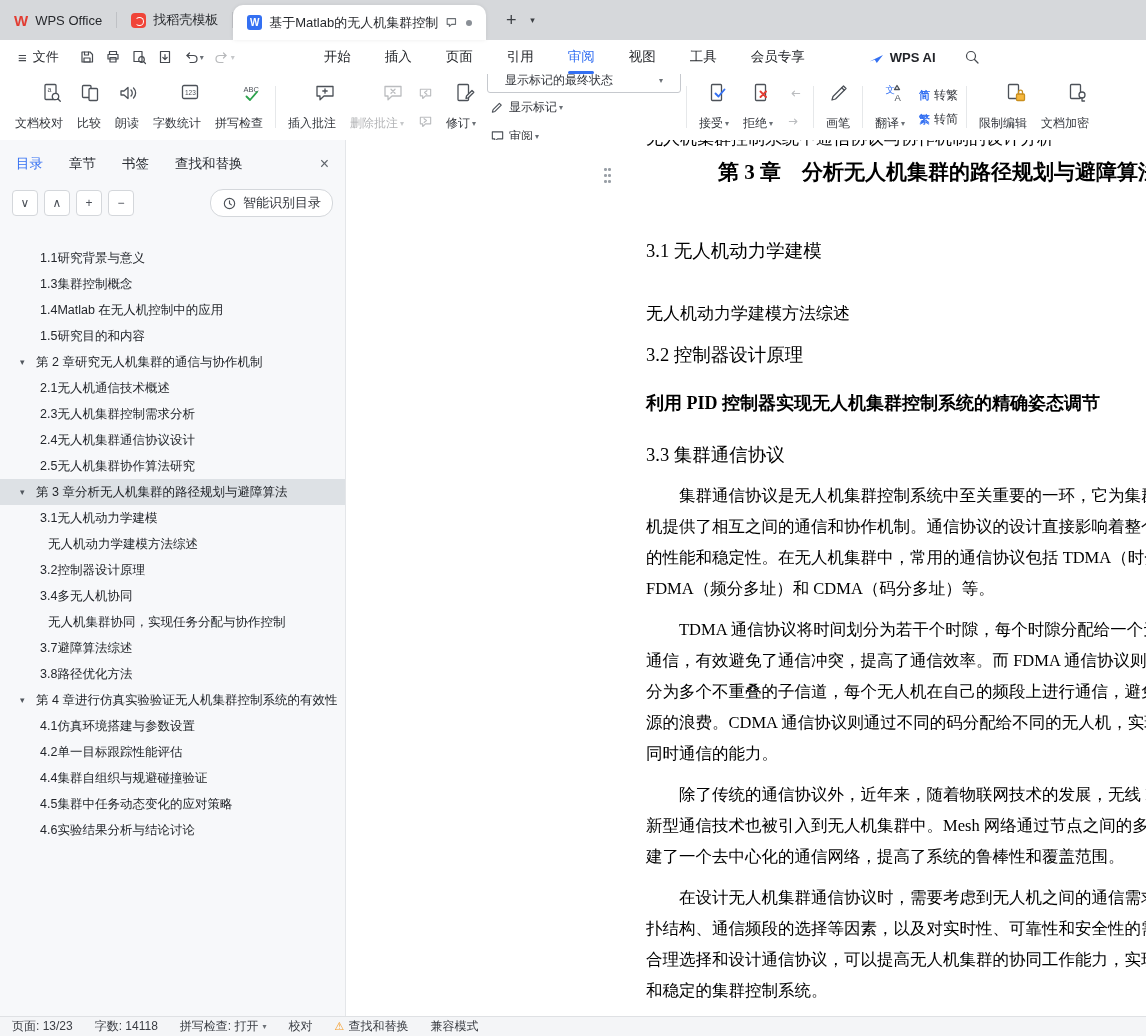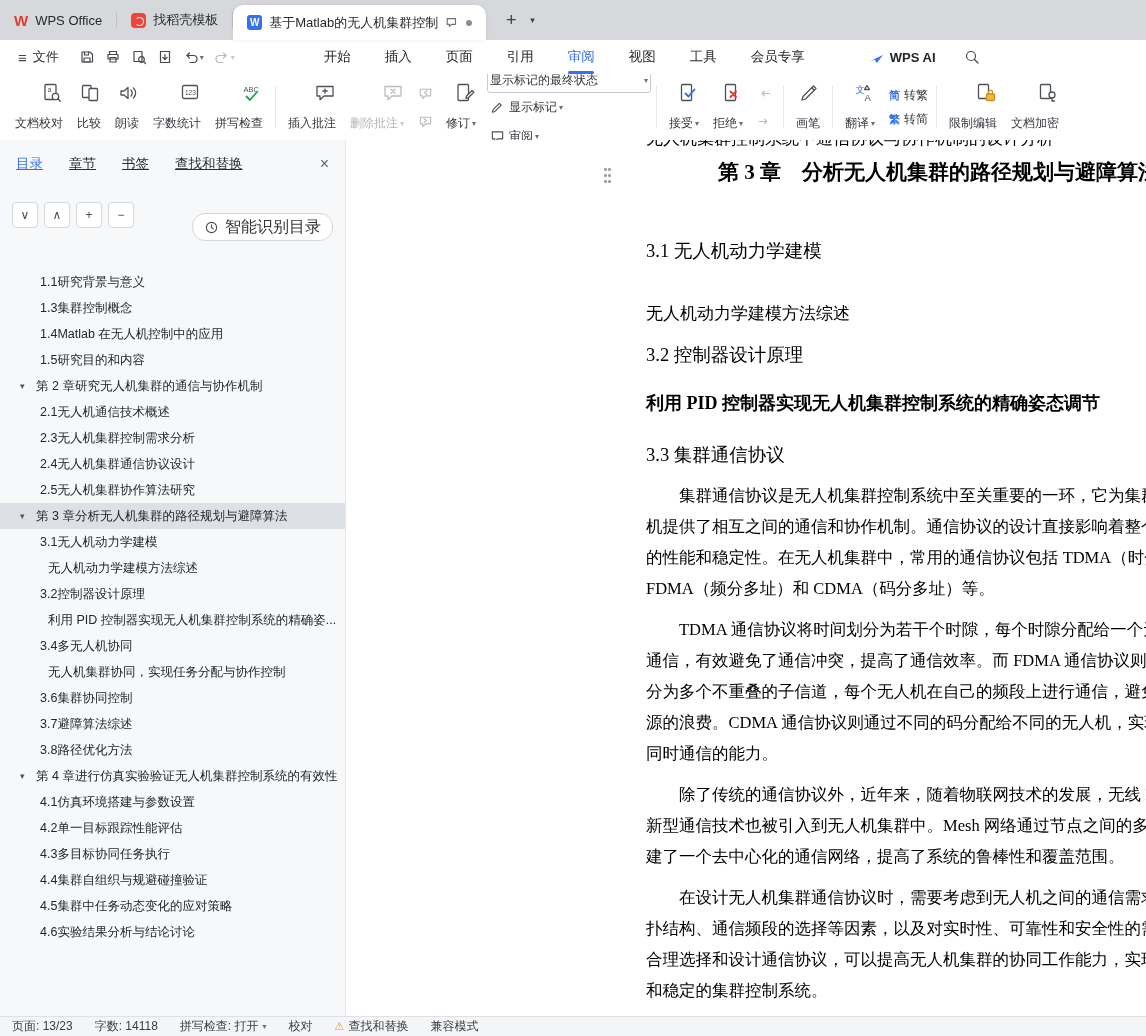--- a/index.html
+++ b/index.html
@@ -42,36 +42,36 @@
   .rbtn{display:flex;flex-direction:column;align-items:flex-end;justify-content:center;gap:11px;padding:2px 7px;border-radius:4px;height:56px;flex:0 0 auto;}
   .rbtn .lbl,.row-btn .lbl{font-size:12px;color:#33363c;display:flex;align-items:center;gap:2px;}
   .caret{font-size:8px;color:#6b7076;}
   .rbtn.disabled,.mini-btn.disabled{opacity:.38;}
   .ic{width:22px;height:22px;fill:none;stroke:#4c5158;stroke-width:1.3;stroke-linejoin:round;stroke-linecap:round;}
   .ic text{stroke:none;fill:#4c5158;font-family:"Liberation Sans",sans-serif;}
   .icm{width:15px;height:15px;fill:none;stroke:#4c5158;stroke-width:1.2;stroke-linejoin:round;stroke-linecap:round;}
   .mini-col{display:flex;flex-direction:column;gap:4px;justify-content:center;margin:0 2px;flex:0 0 auto;}
   .mini-btn{width:24px;height:24px;display:flex;align-items:center;justify-content:center;border-radius:3px;}
   .sel-col{display:flex;flex-direction:column;gap:5px;justify-content:center;margin-left:4px;flex:0 0 auto;}
-  .select{width:158px;height:22px;border:1px solid #c6c9ce;border-radius:3px;background:#fff;display:flex;align-items:center;justify-content:space-between;padding:0 2px;font-size:12px;color:#33363c;}
+  .select{width:158px;height:22px;border:1px solid #c6c9ce;border-radius:3px;background:#fff;display:flex;align-items:center;justify-content:space-between;padding:0 17px;font-size:12px;color:#33363c;}
   .sel-row{display:flex;gap:10px;flex-direction:column;}
   .row-btn{display:flex;align-items:center;gap:4px;font-size:12px;color:#33363c;padding:1px 3px;border-radius:3px;}
   .tagzh{color:#3470f2;font-size:11px;font-weight:bold;}
 
   
   .main{position:absolute;top:140px;left:0;width:1146px;bottom:20px;display:flex;}
   .sidebar{width:345px;flex:0 0 345px;background:#f7f8fa;border-right:1px solid #e4e6e9;display:flex;flex-direction:column;overflow:hidden;}
   .side-tabs{display:flex;align-items:center;padding:15px 16px 8px 16px;}
   .tabwrap{display:flex;gap:26px;}
-  .side-tab{font-size:13.5px;color:#2a2d33;text-decoration:underline;}
+  .side-tab{font-size:13.5px;color:#2a2d33;}
   .side-tab.active{color:#3470f2;}
   .side-close{margin-left:auto;color:#5f646b;font-size:16px;line-height:16px;}
   .side-tools{display:flex;align-items:center;padding:8px 12px 10px 12px;gap:6px;}
   .tool-btn{width:24px;height:24px;border:1px solid #d4d7db;border-radius:4px;background:#fff;color:#4a4f57;font-size:12px;display:flex;align-items:center;justify-content:center;}
-  .smart-toc{margin-left:auto;display:flex;align-items:center;gap:6px;border:1px solid #d4d7db;border-radius:13px;background:#fff;height:26px;padding:0 11px;font-size:16px;color:#33363c;margin-top:24px;}
+  .smart-toc{margin-left:auto;display:flex;align-items:center;gap:6px;border:1px solid #d4d7db;border-radius:13px;background:#fff;height:26px;padding:0 11px;font-size:13px;color:#33363c;}
   .toc-list{flex:1;overflow:hidden;padding-top:18px;font-size:12.5px;color:#23262b;}
   .toc-row{height:26px;display:flex;align-items:center;white-space:nowrap;overflow:hidden;}
   .toc-row.selected{background:#dde1e5;}
   .toc-arrow{width:16px;font-size:9px;color:#51565d;flex:0 0 16px;}
   .lvl1{padding-left:20px;}
   .lvl2{padding-left:40px;}
   .lvl3{padding-left:48px;}
   .toc-text{overflow:hidden;text-overflow:ellipsis;}
 
   .docarea{flex:1;position:relative;background:#fff;overflow:hidden;}
@@ -454,50 +454,41 @@
           </div>
           <div class="toc-row lvl2">
             <span class="toc-text">3.1无人机动力学建模</span>
           </div>
           <div class="toc-row lvl3">
             <span class="toc-text">无人机动力学建模方法综述</span>
           </div>
           <div class="toc-row lvl2">
             <span class="toc-text">3.2控制器设计原理</span>
           </div>
-          <div class="toc-row lvl3">
-            <span class="toc-text">利用 PID 控制器实现无人机集群控制系统的精确姿...</span>
-          </div>
           <div class="toc-row lvl2">
             <span class="toc-text">3.4多无人机协同</span>
           </div>
           <div class="toc-row lvl3">
             <span class="toc-text">无人机集群协同，实现任务分配与协作控制</span>
-          </div>
-          <div class="toc-row lvl2">
-            <span class="toc-text">3.6集群协同控制</span>
           </div>
           <div class="toc-row lvl2">
             <span class="toc-text">3.7避障算法综述</span>
           </div>
           <div class="toc-row lvl2">
             <span class="toc-text">3.8路径优化方法</span>
           </div>
           <div class="toc-row lvl1">
             <span class="toc-arrow">▾</span>
             <span class="toc-text">第 4 章进行仿真实验验证无人机集群控制系统的有效性</span>
           </div>
           <div class="toc-row lvl2">
             <span class="toc-text">4.1仿真环境搭建与参数设置</span>
           </div>
           <div class="toc-row lvl2">
             <span class="toc-text">4.2单一目标跟踪性能评估</span>
-          </div>
-          <div class="toc-row lvl2">
-            <span class="toc-text">4.3多目标协同任务执行</span>
           </div>
           <div class="toc-row lvl2">
             <span class="toc-text">4.4集群自组织与规避碰撞验证</span>
           </div>
           <div class="toc-row lvl2">
             <span class="toc-text">4.5集群中任务动态变化的应对策略</span>
           </div>
           <div class="toc-row lvl2">
             <span class="toc-text">4.6实验结果分析与结论讨论</span>
           </div>

